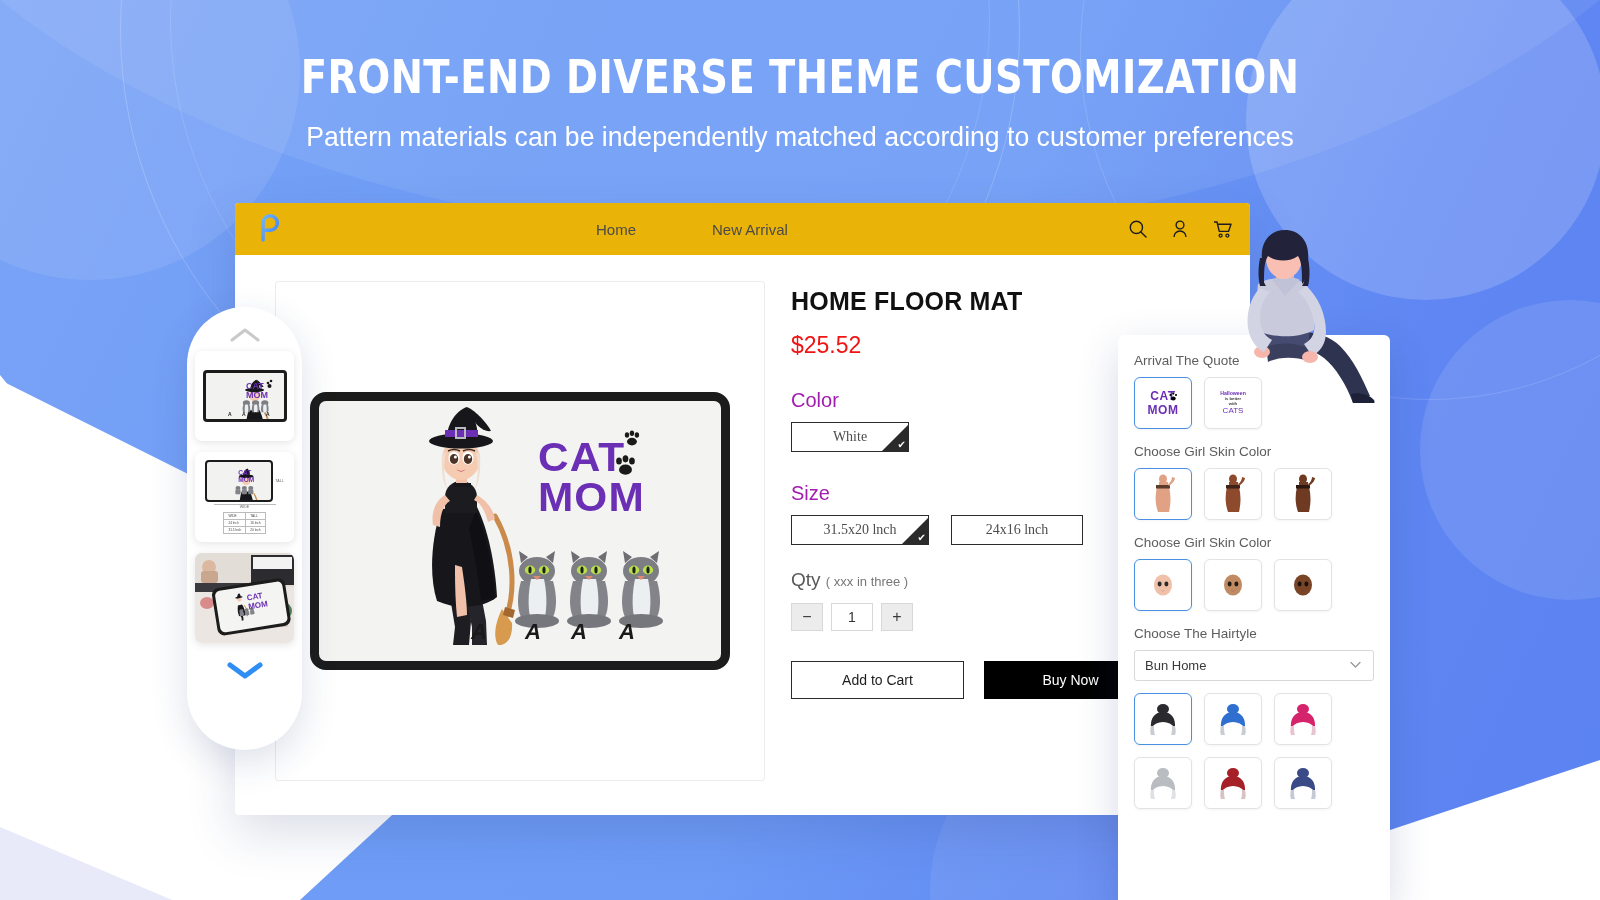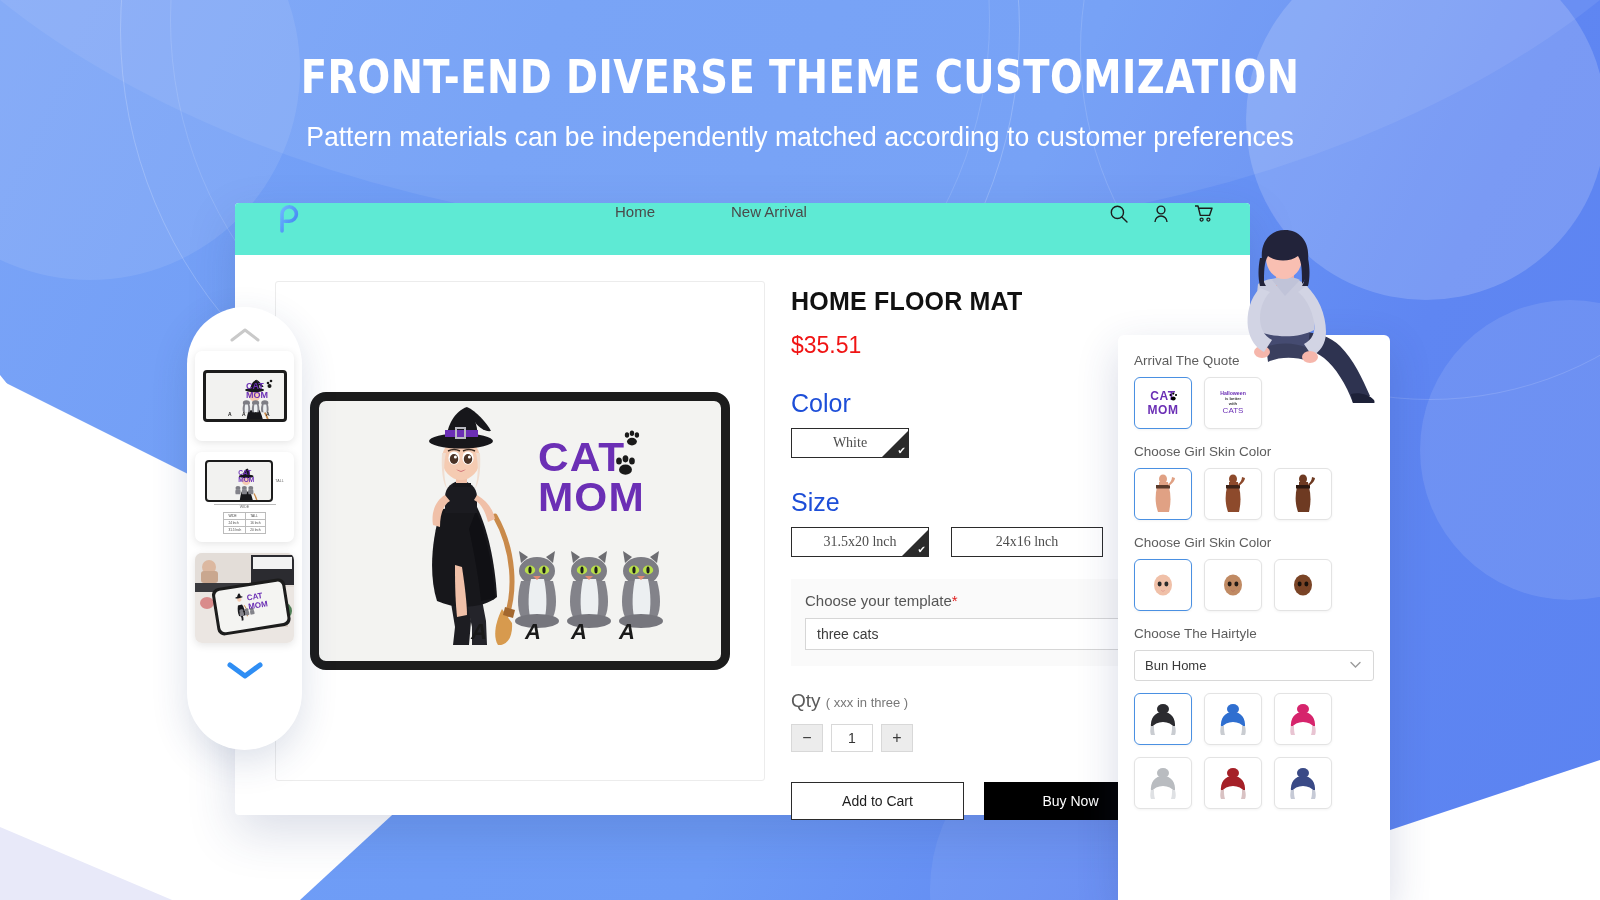--- a/index.html
+++ b/index.html
@@ -57,22 +57,22 @@
   }
 
   
   #shop {
     position: absolute; left: 235px; top: 203px; width: 1015px; height: 612px;
     background: #ffffff; border-radius: 4px;
     box-shadow: 0 18px 48px rgba(40,60,120,0.17);
     z-index: 10;
   }
   .navbar {
-    height: 52px; background: #5eead4; display: flex; align-items: flex-start;
-    padding: 0 36px; border-radius: 4px 4px 0 0;
+    height: 52px; background: #eab308; display: flex; align-items: center;
+    padding: 0 17px; border-radius: 4px 4px 0 0;
   }
   .logo { width: 34px; height: 34px; display: flex; align-items: center; justify-content: center; }
   .nav-links { display: flex; gap: 76px; margin-left: 310px; }
   .nav-link { font-size: 15px; color: #4a4a4a; cursor: pointer; }
   .nav-icons { margin-left: auto; display: flex; gap: 22px; align-items: center; }
   .nav-icons svg { display: block; cursor: pointer; }
 
   .shop-body { display: flex; padding: 26px 24px 0 40px; }
   .gallery {
     width: 490px; height: 500px; border: 1px solid #ececec; border-radius: 3px;
@@ -80,37 +80,37 @@
   }
   .mat {
     width: 420px; height: 278px; border: 9px solid #1c1c1c; border-radius: 16px;
     background: #f3f3f1; position: relative; overflow: hidden;
   }
 
   
   .info { width: 392px; padding-left: 26px; padding-top: 6px; }
   .p-title { font-size: 25px; font-weight: 700; color: #111; letter-spacing: .2px; }
   .p-price { font-size: 23px; color: #f01414; margin-top: 16px; }
-  .lbl { font-size: 25px; color: #1d4ed8; margin-top: 30px; margin-bottom: 10px; }
+  .lbl { font-size: 20px; color: #a21caf; margin-top: 30px; margin-bottom: 10px; }
   .opt-row { display: flex; gap: 22px; }
   .opt {
     min-width: 118px; height: 30px; border: 1px solid #2b2b2b; background: #fff;
     font-size: 14px; color: #4d4d4d; display: flex; align-items: center; justify-content: center;
     position: relative; overflow: hidden; cursor: pointer; padding: 0 12px; font-family: Liberation Serif, serif;
   }
   .opt.sel::after {
     content: ""; position: absolute; right: 0; bottom: 0; width: 0; height: 0;
     border-style: solid; border-width: 0 0 26px 26px; border-color: transparent transparent #2b2b2b transparent;
   }
   .opt .tick {
     position: absolute; right: 2px; bottom: 1px; color: #fff; font-size: 10px; z-index: 2; line-height: 1;
   }
   .opt-w { width: 118px; }
   .opt-s1 { width: 138px; }
-  .opt-s2 { width: 152px; text-align: right; }
+  .opt-s2 { width: 132px; text-align: right; }
 
   .tmpl-box { margin-top: 22px; background: #fafafa; padding: 13px 14px 16px; width: 366px; }
   .tmpl-lbl { font-size: 15px; color: #555; margin-bottom: 9px; }
   .req { color: #e01b1b; }
   .select {
     height: 32px; border: 1px solid #d6d6d6; background: #fff; display: flex;
     align-items: center; padding: 0 11px; font-size: 14px; color: #3c3c3c; cursor: pointer;
   }
   .select .chev { margin-left: auto; color: #9a9a9a; }
 
@@ -363,54 +363,41 @@
         </svg>
         <div style="position:absolute;left:222px;top:36px;font-family:'Liberation Sans',sans-serif;font-weight:700;font-size:40px;color:#6b2fb5;line-height:1.0;letter-spacing:1px;transform:scaleX(1.06);">
           <div>CAT</div>
           <div>MOM</div>
         </div>
       </div>
     </div>
 
     <div class="info">
       <div class="p-title">HOME FLOOR MAT</div>
-      <div class="p-price">$35.51</div>
+      <div class="p-price">$25.52</div>
 
       <div class="lbl">Color</div>
       <div class="opt-row">
         <div class="opt opt-w sel">
           <span>White</span>
           <span class="tick">✔</span>
         </div>
       </div>
 
       <div class="lbl">Size</div>
       <div class="opt-row">
         <div class="opt opt-s1 sel">
           <span>31.5x20 lnch</span>
           <span class="tick">✔</span>
         </div>
         <div class="opt opt-s2">
           <span>24x16 lnch</span>
         </div>
       </div>
 
-      <div class="tmpl-box">
-        <div class="tmpl-lbl">
-          <span>Choose your template</span><span class="req">*</span>
-        </div>
-        <div class="select">
-          <span>three cats</span>
-          <span class="chev">
-            <svg width="15" height="15" viewBox="0 0 15 15">
-                <path d="M3 5.5 L7.5 10 L12 5.5" fill="none" stroke="#9a9a9a" stroke-width="1.4" stroke-linecap="round"></path>
-              </svg>
-          </span>
-        </div>
-      </div>
 
       <div class="qty-lbl">
         <span>Qty</span>
         <small>( xxx in three )</small>
       </div>
       <div class="stepper">
         <div class="st-btn">−</div>
         <div class="st-val">1</div>
         <div class="st-btn">+</div>
       </div>

